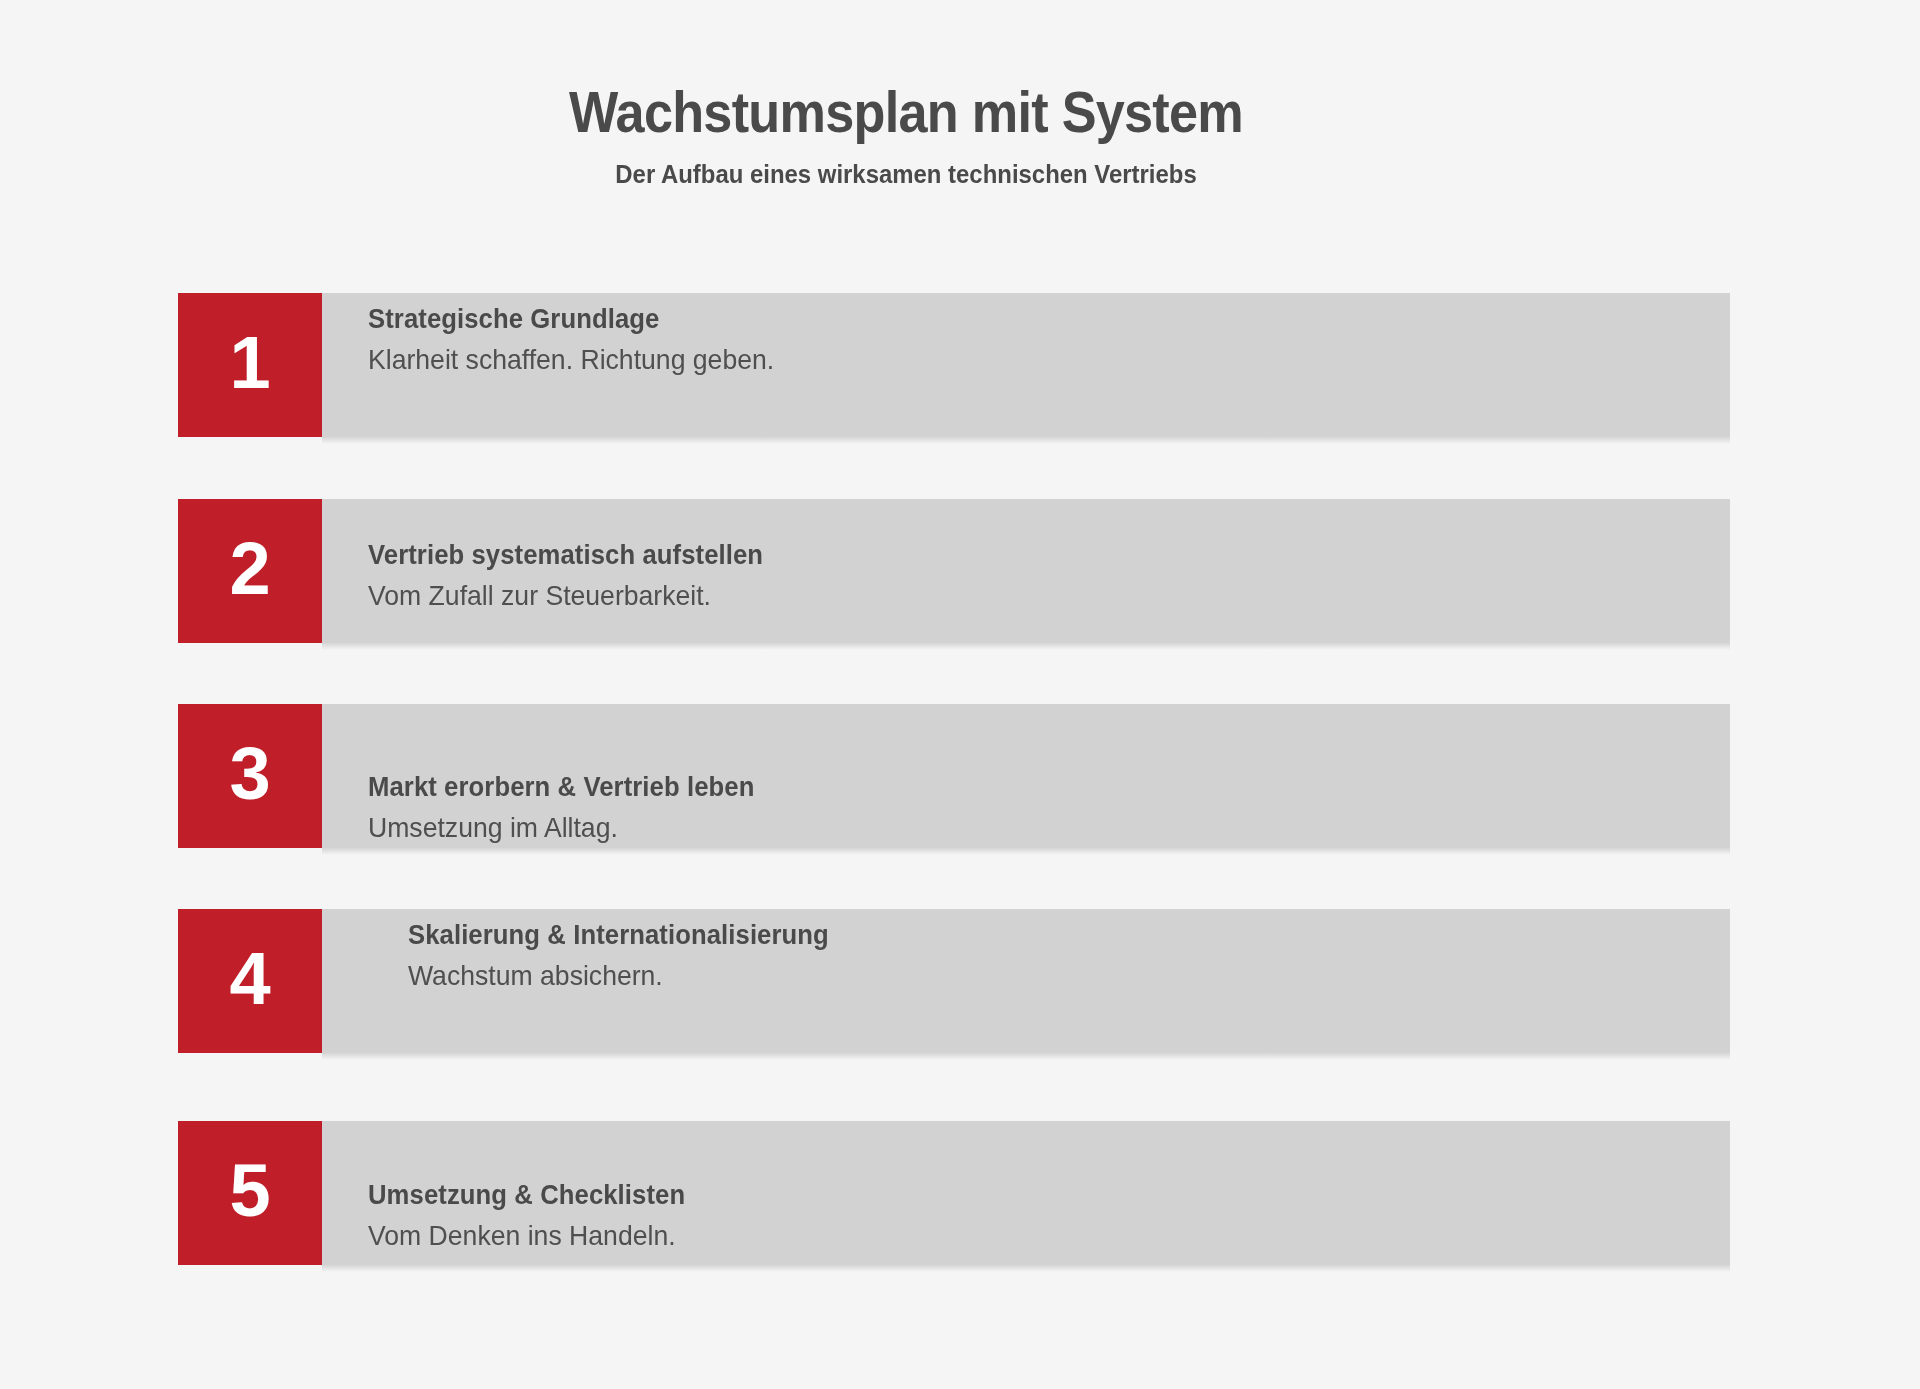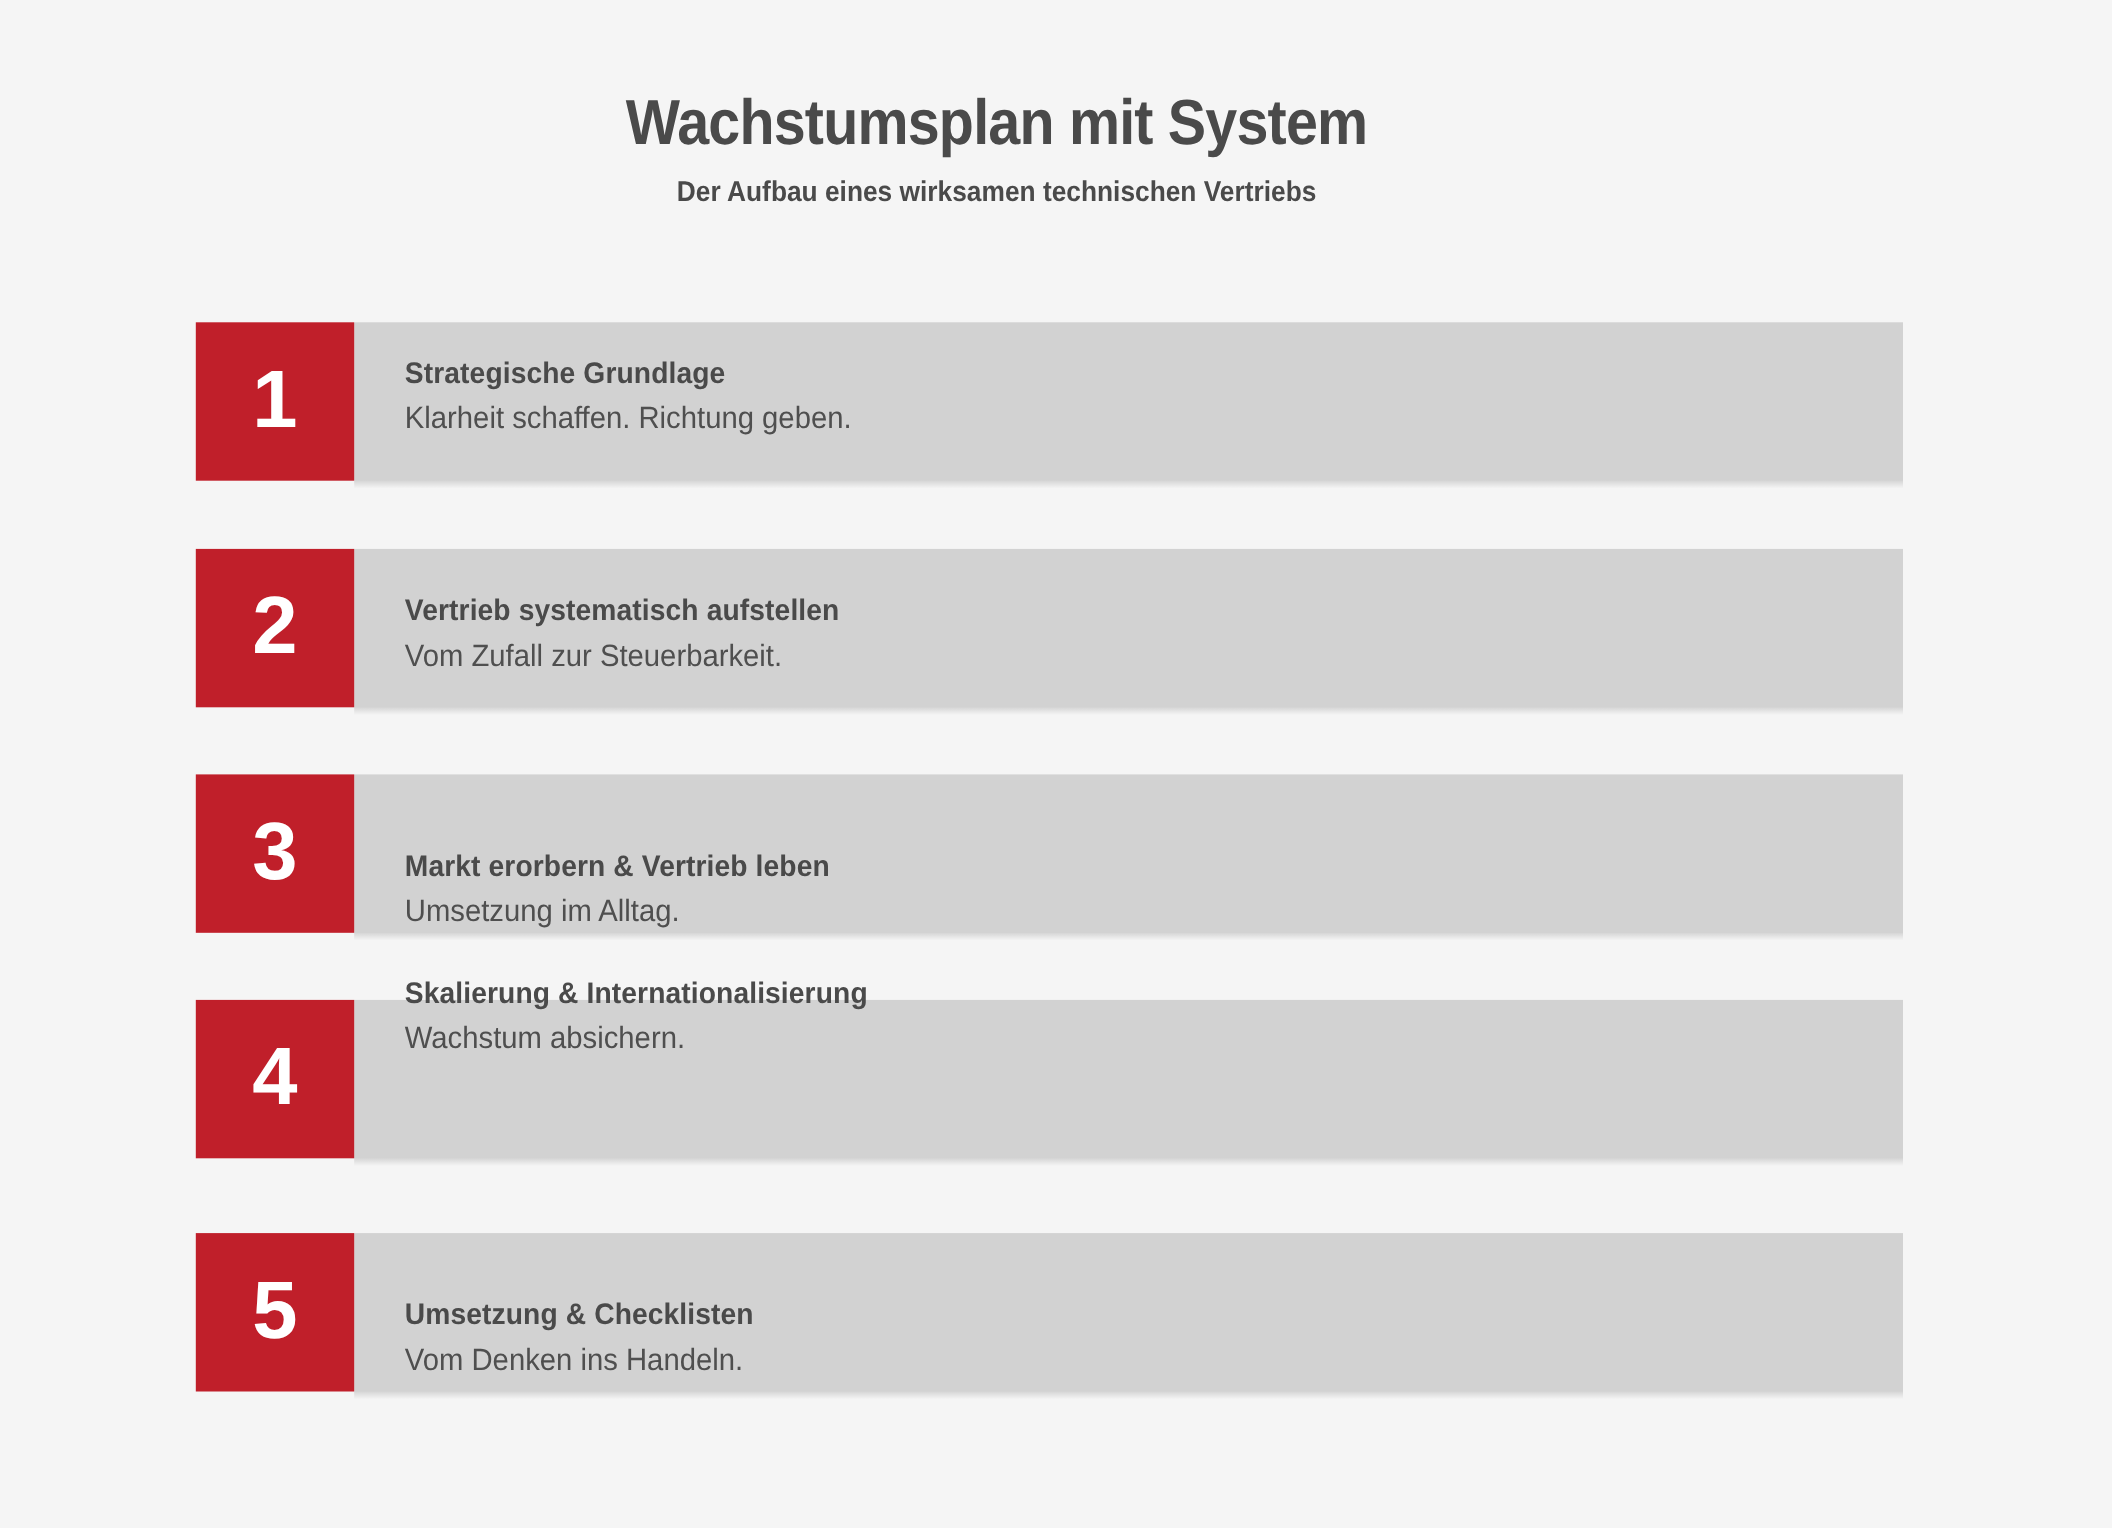--- a/index.html
+++ b/index.html
@@ -128,21 +128,21 @@
     <h1 class="title">Wachstumsplan mit System</h1>
     <div class="subtitle">Der Aufbau eines wirksamen technischen Vertriebs</div>
   </div>
 
   <div id="rows">
       <div class="row">
         <div class="titlebar" style="top: 293px;"></div>
         <div class="numbox" style="top: 293px;">
           <span>1</span>
         </div>
-        <div class="headings" style="top: 324px;">
+        <div class="headings" style="top: 304px;">
           <div class="h-main">Strategische Grundlage</div>
           <div class="h-sub">Klarheit schaffen. Richtung geben.</div>
         </div>
       </div>
       <div class="row">
         <div class="titlebar" style="top: 499px;"></div>
         <div class="numbox" style="top: 499px;">
           <span>2</span>
         </div>
         <div class="headings" style="top: 540px;">
@@ -158,21 +158,21 @@
         <div class="headings" style="top: 772px;">
           <div class="h-main">Markt erorbern &amp; Vertrieb leben</div>
           <div class="h-sub">Umsetzung im Alltag.</div>
         </div>
       </div>
       <div class="row">
         <div class="titlebar" style="top: 909px;"></div>
         <div class="numbox" style="top: 909px;">
           <span>4</span>
         </div>
-        <div class="headings" style="top: 888px;">
+        <div class="headings" style="top: 920px; margin-left: 40px;">
           <div class="h-main">Skalierung &amp; Internationalisierung</div>
           <div class="h-sub">Wachstum absichern.</div>
         </div>
       </div>
       <div class="row">
         <div class="titlebar" style="top: 1121px;"></div>
         <div class="numbox" style="top: 1121px;">
           <span>5</span>
         </div>
         <div class="headings" style="top: 1152px; margin-top: 28px;">

